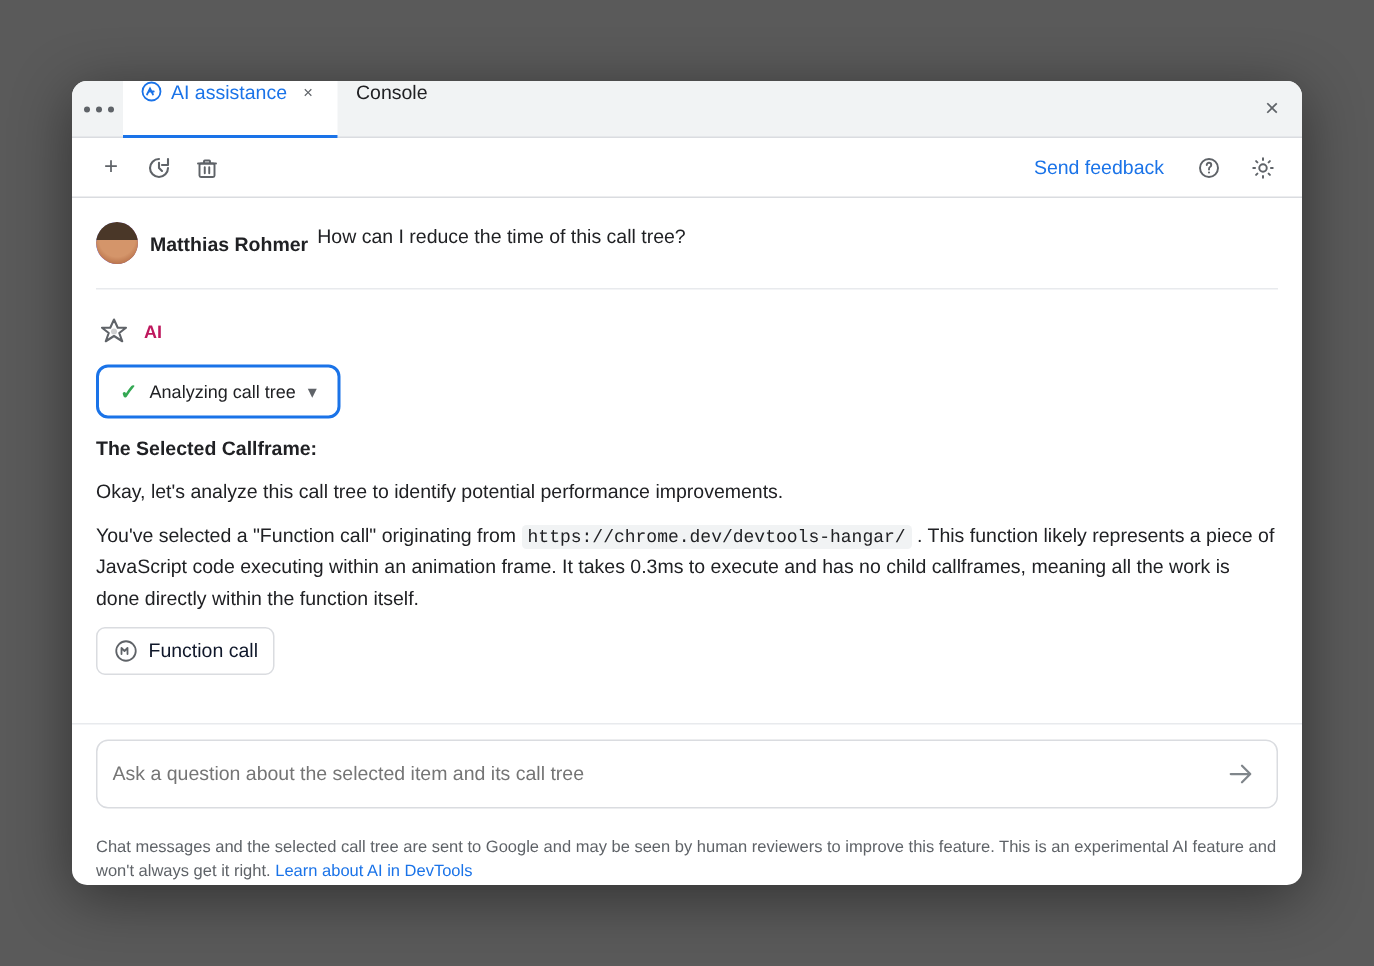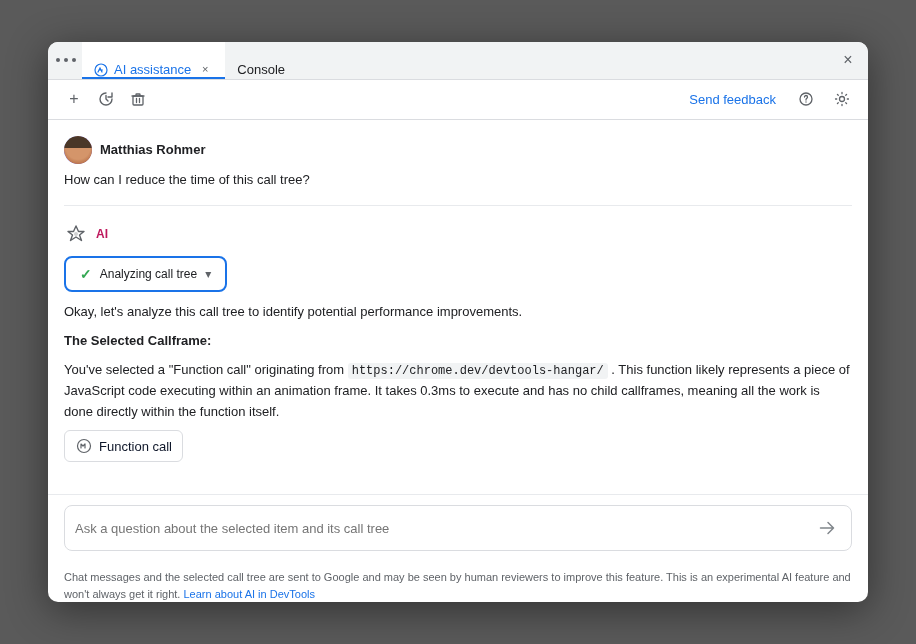--- a/index.html
+++ b/index.html
@@ -38,21 +38,21 @@
       cursor: pointer;
     }
     .dot {
       width: 4px;
       height: 4px;
       border-radius: 50%;
       background: #5f6368;
     }
     .tab {
       display: flex;
-      align-items: flex-end;
+      align-items: flex-start;
       gap: 6px;
       padding: 0 12px;
       height: 38px;
       font-size: 13px;
       cursor: pointer;
       color: #202124;
       border-bottom: 2px solid transparent;
     }
     .tab.active {
       background: #ffffff;
@@ -148,22 +148,23 @@
       overflow-y: auto;
       padding: 16px 16px 0 16px;
       display: flex;
       flex-direction: column;
       gap: 12px;
     }
 
     
     .user-message {
       display: flex;
-      flex-direction: column;
+      flex-direction: row;
       gap: 6px;
+      text-align: center;
     }
     .user-header {
       display: flex;
       align-items: center;
       gap: 8px;
     }
     .avatar {
       width: 28px;
       height: 28px;
       border-radius: 50%;
@@ -455,25 +456,25 @@
         <span class="ai-label">AI</span>
       </div>
 
       <div class="analyzing-pill">
         <span class="check-icon">✓</span>
         <span class="analyzing-text">Analyzing call tree</span>
         <span class="chevron-icon">▾</span>
       </div>
 
       <div class="ai-response">
-        <p class="ai-text">Okay, let's analyze this call tree to identify potential performance improvements.</p>
-
         <p class="ai-text">
           <strong>The Selected Callframe:</strong>
         </p>
+
+        <p class="ai-text">Okay, let's analyze this call tree to identify potential performance improvements.</p>
 
         <p class="ai-text">
           <span>You've selected a "Function call" originating from</span>
           <code>https://chrome.dev/devtools-hangar/</code>
           <span>. This function likely represents a piece of JavaScript code executing within an animation frame. It takes 0.3ms to execute and has no child callframes, meaning all the work is done directly within the function itself.</span>
         </p>
 
         <div class="function-call-badge">
           <div class="function-icon">
             <svg width="16" height="16" viewBox="0 0 16 16" fill="none">

